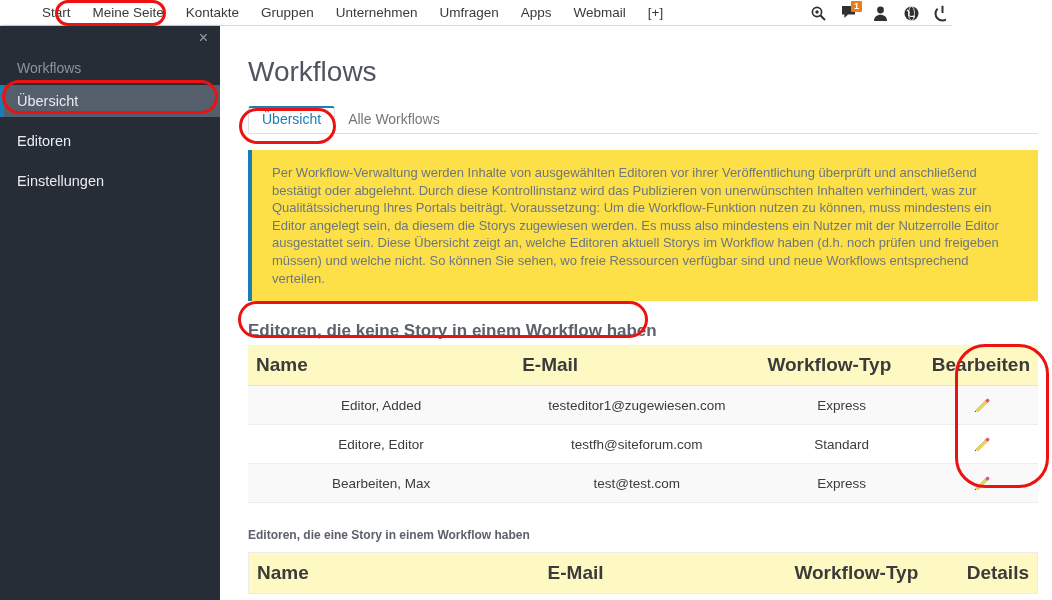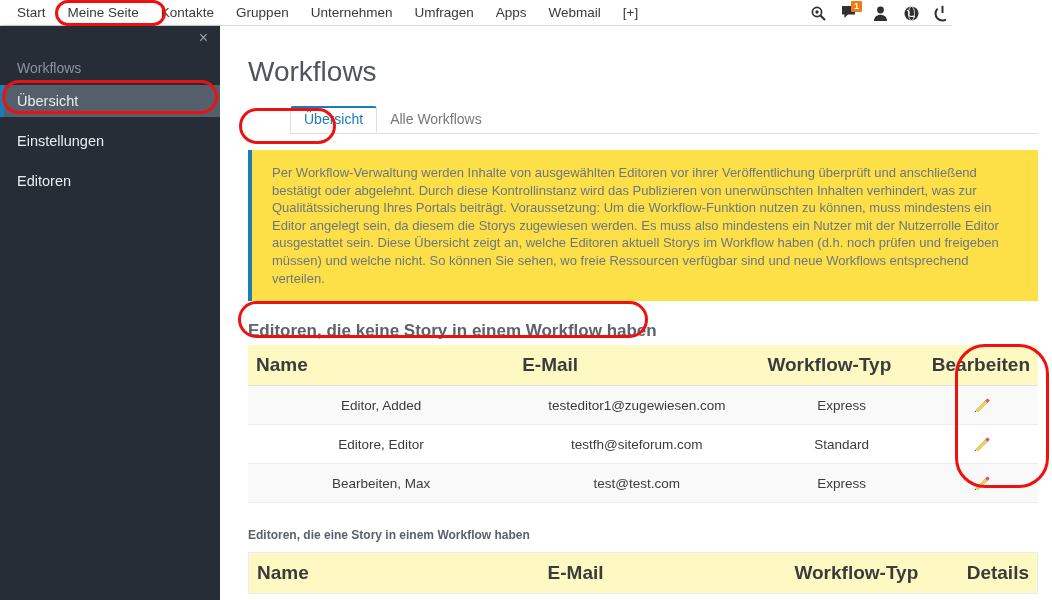--- a/index.html
+++ b/index.html
@@ -9,21 +9,21 @@
     background: #ffffff;
     font-family: "Liberation Sans", sans-serif;
     overflow: hidden;
   }
 
   
   #topbar {
     position: absolute; left: 0; top: 0; width: 952px; height: 26px;
     background: #ffffff;
     border-bottom: 1px solid #d9d9d9;
-    display: flex; align-items: center;
+    display: flex; align-items: center; padding-left: 25px;
   }
   #topnav { display: flex; align-items: center; height: 26px; padding-left: 6px; }
   .navitem {
     font-size: 13.5px; color: #3a3a3a; padding: 3px 11px;
     line-height: 17px; white-space: nowrap; cursor: pointer;
   }
   .navitem.active {
     background: #1a7db6; color: #ffffff; font-weight: bold;
     border-radius: 2px;
   }
@@ -69,21 +69,20 @@
     padding: 20px 14px 0 28px; overflow: hidden;
   }
   #pagetitle {
     font-size: 28px; color: #4f5560; font-weight: normal;
     line-height: 34px; margin: 9px 0 0 0;
   }
 
   #tabs {
     margin-top: 17px; height: 28px; position: relative;
     border-bottom: 1px solid #dededd;
-    margin-left: 42px;
   }
   .tab {
     display: inline-block; font-size: 14px; padding: 4px 13px 5px 13px;
     color: #777; cursor: pointer; position: relative; top: 0;
   }
   .tab.active {
     color: #1a7db6; background: #fff;
     border: 1px solid #dededd; border-top: 2px solid #1a7db6;
     border-bottom: 1px solid #fff; border-radius: 3px 3px 0 0;
     padding: 3px 13px 5px 13px;
@@ -187,22 +186,22 @@
       </svg>
     </span>
   </div>
 </div>
 
 <div id="sidebar">
   <div id="closebtn">×</div>
   <div id="sb-title">Workflows</div>
   <div id="sb-items">
       <div class="sb-item sel">Übersicht</div>
+      <div class="sb-item">Editoren</div>
       <div class="sb-item">Einstellungen</div>
-      <div class="sb-item">Editoren</div>
     </div>
 </div>
 
 <div id="main">
   <h1 id="pagetitle">Workflows</h1>
 
   <div id="tabs"><div class="tab active">Übersicht</div><div class="tab">Alle Workflows</div></div>
 
   <div id="infobox">Per Workflow-Verwaltung werden Inhalte von ausgewählten Editoren vor ihrer Veröffentlichung überprüft und anschließend bestätigt oder abgelehnt. Durch diese Kontrollinstanz wird das Publizieren von unerwünschten Inhalten verhindert, was zur Qualitätssicherung Ihres Portals beiträgt. Voraussetzung: Um die Workflow-Funktion nutzen zu können, muss mindestens ein Editor angelegt sein, da diesem die Storys zugewiesen werden. Es muss also mindestens ein Nutzer mit der Nutzerrolle Editor ausgestattet sein. Diese Übersicht zeigt an, welche Editoren aktuell Storys im Workflow haben (d.h. noch prüfen und freigeben müssen) und welche nicht. So können Sie sehen, wo freie Ressourcen verfügbar sind und neue Workflows entsprechend verteilen.</div>
 

